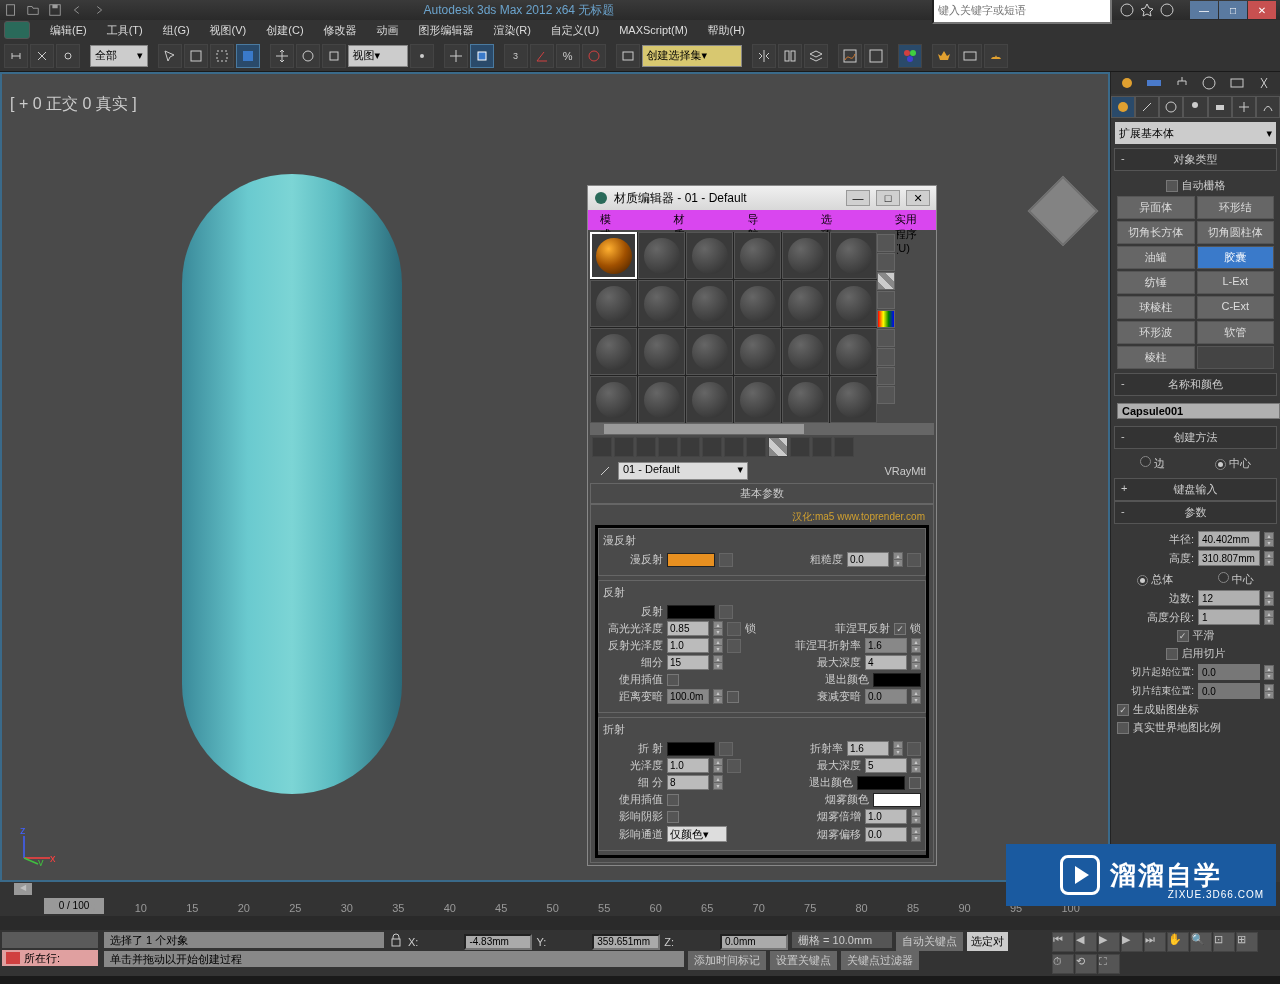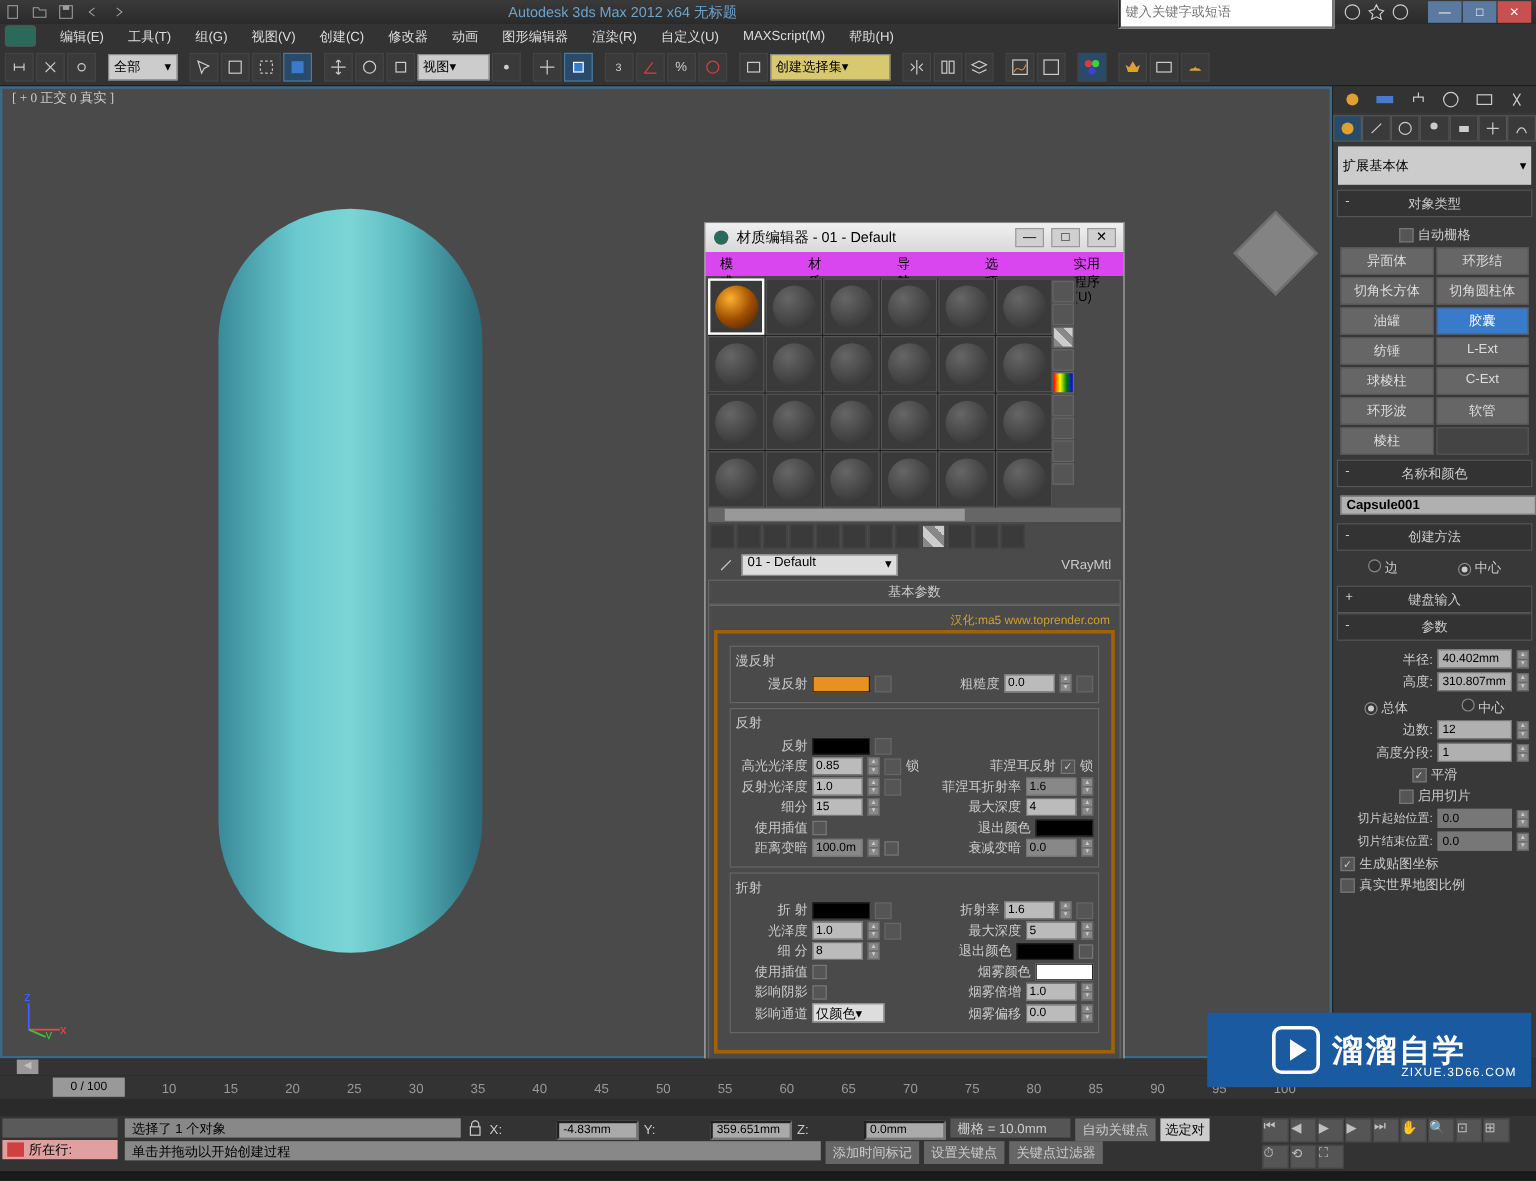--- a/index.html
+++ b/index.html
@@ -23,21 +23,21 @@
 
 .toolbar { height: 32px; background: #333; display: flex; align-items: center; padding: 2px 4px; gap: 2px; border-bottom: 1px solid #1a1a1a; }
 .tb-btn { width: 24px; height: 24px; border: 1px solid #444; background: #3a3a3a; display: flex; align-items: center; justify-content: center; }
 .tb-btn.active { background: #2a4a6a; border-color: #4a7aa0; }
 .tb-dropdown { height: 22px; background: #ccc; color: #000; padding: 0 4px; display: flex; align-items: center; border: 1px solid #888; }
 .tb-sep { width: 6px; }
 
 
 .content-area { display: flex; height: 810px; }
 .viewport { flex: 1; background: #4a4a4a; position: relative; border: 2px solid #3a6a8a; }
-.viewport-label { position: absolute; top: 0; left: 8px; color: #ccc; font-size: 11px; font-family: Liberation Serif, serif; }
+.viewport-label { position: absolute; top: 20px; left: 8px; color: #ccc; font-size: 16px; }
 .capsule { position: absolute; left: 180px; top: 100px; width: 220px; height: 620px; background: linear-gradient(90deg, #3a8a9a 0%, #6acacf 30%, #7cd5d5 50%, #5abac0 70%, #2a6a7a 100%); border-radius: 110px; }
 .axis-gizmo { position: absolute; left: 14px; bottom: 14px; width: 40px; height: 40px; }
 .nav-cube { position: absolute; right: 20px; top: 112px; width: 50px; height: 50px; background: #aaa; transform: rotate(45deg); border: 2px solid #888; opacity: 0.6; }
 
 
 .mat-editor { position: absolute; left: 585px; top: 111px; width: 350px; background: #e0e0e0; border: 1px solid #888; color: #000; }
 .mat-title { height: 24px; background: linear-gradient(#f0f0f0, #d8d8d8); display: flex; align-items: center; padding: 0 6px; gap: 6px; }
 .mat-title-text { flex: 1; font-size: 12px; }
 .mat-win-btn { width: 24px; height: 16px; background: #d0d0d0; border: 1px solid #999; text-align: center; line-height: 14px; }
 .mat-menu { height: 20px; background: #d946ef; display: flex; padding: 0 4px; gap: 39px; }
@@ -56,21 +56,21 @@
 .mat-toolbar { height: 24px; background: #4a4a4a; display: flex; align-items: center; gap: 2px; padding: 0 2px; }
 .mat-name-row { height: 24px; background: #4a4a4a; display: flex; align-items: center; gap: 6px; padding: 0 8px; color: #ccc; }
 .mat-name-input { flex: 1; height: 18px; background: #ddd; color: #000; padding: 0 4px; border: 1px solid #888; max-width: 130px; }
 
 .rollout-header { background: #4a4a4a; color: #ccc; text-align: center; padding: 2px; border: 1px solid #666; font-size: 11px; }
 .rollout-body { background: #4a4a4a; padding: 4px; border: 1px solid #666; }
 .vray-banner { height: 44px; background: linear-gradient(135deg, #0a2a4a, #1a4a7a); display: flex; align-items: center; padding: 0 10px; color: #fff; gap: 10px; }
 .vray-logo { font-size: 16px; font-weight: bold; }
 .vray-sub { font-size: 12px; font-weight: bold; }
 
-.red-box { border: 3px solid #a16207; padding: 10px; }
+.red-box { border: 3px solid #000000; padding: 0; }
 .param-section { border: 1px solid #666; background: #4a4a4a; margin-bottom: 4px; padding: 2px 4px 6px 4px; }
 .section-title { color: #ccc; font-size: 11px; padding: 2px 0; }
 .param-row { display: flex; align-items: center; gap: 4px; margin: 2px 0; font-size: 11px; color: #ccc; }
 .param-label { text-align: right; min-width: 60px; }
 .param-label-r { text-align: right; min-width: 50px; }
 .color-swatch { width: 48px; height: 14px; border: 1px solid #222; }
 .spinner { width: 42px; height: 15px; background: #bbb; color: #000; padding: 0 2px; display: flex; align-items: center; border: 1px solid #777; font-size: 10px; }
 .spinner-btns { width: 10px; height: 15px; background: #888; border: 1px solid #666; display: flex; flex-direction: column; }
 .spinner-btns div { flex: 1; border-bottom: 1px solid #666; font-size: 6px; text-align: center; line-height: 6px; }
 .chk { width: 12px; height: 12px; border: 1px solid #777; background: #555; }
@@ -78,21 +78,21 @@
 .map-btn { width: 14px; height: 14px; background: #555; border: 1px solid #666; }
 .dropdown-small { background: #ddd; color: #000; padding: 0 2px; height: 16px; border: 1px solid #888; display: flex; align-items: center; }
 
 
 .command-panel { width: 170px; background: #383838; border-left: 1px solid #222; display: flex; flex-direction: column; }
 .cp-top-icons { height: 22px; display: flex; justify-content: space-around; align-items: center; padding: 2px; background: #333; }
 .cp-top-icons .ci { width: 18px; height: 18px; }
 .cp-tabs { height: 22px; display: flex; background: #333; margin-top: 2px; }
 .cp-tab { flex: 1; border: 1px solid #555; display: flex; align-items: center; justify-content: center; background: #3a3a3a; }
 .cp-tab.active { background: #2a4a6a; }
-.cp-dropdown { margin: 4px; height: 32px; background: #ccc; color: #000; padding: 0 4px; display: flex; align-items: center; }
+.cp-dropdown { margin: 4px; height: 22px; background: #ccc; color: #000; padding: 0 4px; display: flex; align-items: center; }
 .cp-rollout-hdr { background: #333; color: #ccc; text-align: center; padding: 3px; border: 1px solid #555; margin: 0 3px; position: relative; font-size: 11px; }
 .cp-rollout-hdr .minus { position: absolute; left: 6px; }
 .cp-body { padding: 4px 6px; }
 .cp-btn-grid { display: grid; grid-template-columns: 1fr 1fr; gap: 2px; }
 .cp-btn { background: #666; color: #ddd; text-align: center; padding: 3px 2px; border: 1px solid #555; font-size: 11px; }
 .cp-btn.selected { background: #3a7aca; color: #fff; }
 .cp-row { display: flex; align-items: center; gap: 4px; margin: 3px 0; color: #ccc; }
 .cp-input { flex: 1; height: 16px; background: #b0b0b0; color: #000; padding: 0 4px; border: 1px solid #777; font-weight: bold; }
 .cp-spinner { width: 62px; height: 16px; background: #b0b0b0; color: #000; padding: 0 3px; border: 1px solid #777; font-size: 10px; display: flex; align-items: center; }
 .cp-color { width: 28px; height: 16px; background: #5abac0; border: 1px solid #333; }

